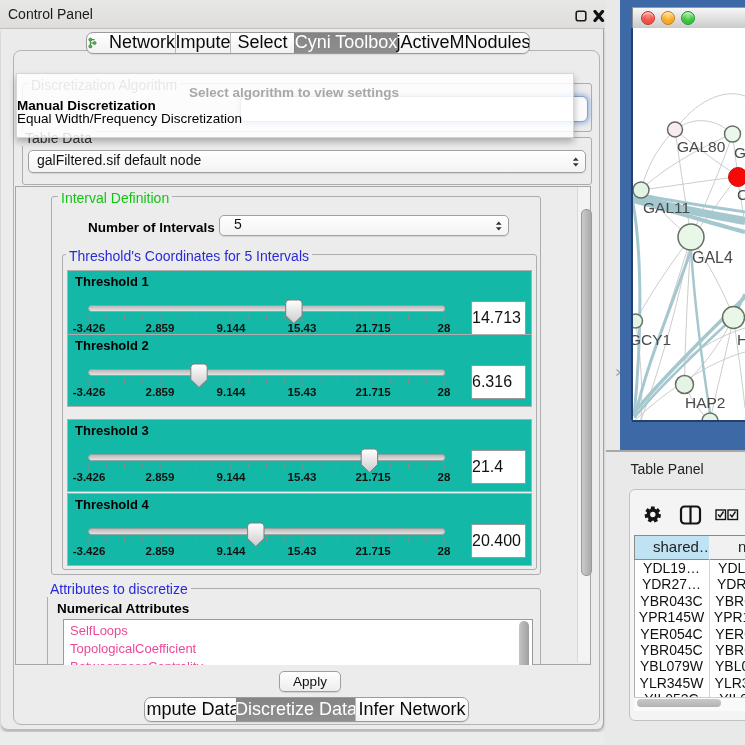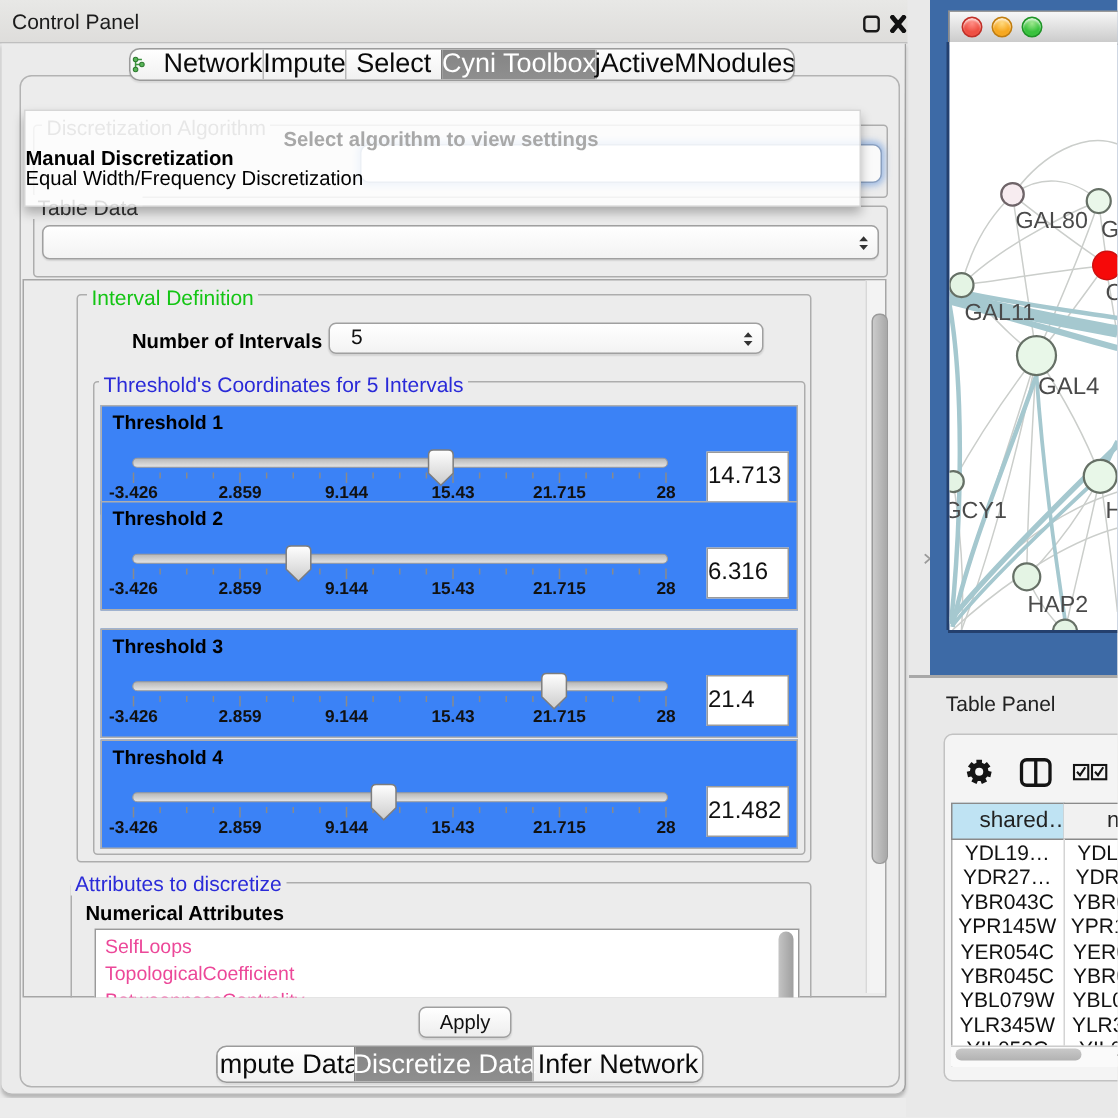--- a/index.html
+++ b/index.html
@@ -22,21 +22,21 @@
 .seg .sel{background:linear-gradient(#848484,#8f8f8f);color:#fff;border-left-color:#7e7e7e;}
 
 .group{border:1px solid #adadad;border-radius:3px;}
 .gtitle{position:absolute;font-size:14px;padding:0 3px;background:#ececec;white-space:nowrap;}
 
 .combo{border:1px solid #a0a0a0;border-radius:5px;background:linear-gradient(#ffffff,#f3f3f3);
   font-size:14px;color:#111;box-shadow:0 1px 1px rgba(0,0,0,0.1);}
 .combo .txt{position:absolute;left:8px;top:1px;}
 .spin{position:absolute;right:6px;top:50%;width:7.5px;height:11px;transform:translateY(-5.5px);}
 
-.tbox{left:67px;width:463px;height:71px;border:1px solid #aeaeae;background:#3b82f6;}
+.tbox{left:67px;width:463px;height:71px;border:1px solid #aeaeae;background:#14b8a6;}
 .tbox .tt{position:absolute;left:7px;top:3px;font-size:13px;font-weight:bold;color:#000;}
 .vbox{position:absolute;box-sizing:border-box;left:403px;top:30px;width:55px;height:34px;border:1px solid #9a9a9a;background:#fff;
   font-size:16px;color:#111;text-align:right;line-height:32px;padding-right:22px;}
 </style>
 </head>
 <body>
 
 <div class="abs" id="titlebar">
     <div class="abs t">Control Panel</div>
   <svg class="abs" style="left:575px;top:10px" width="32" height="12" viewBox="0 0 32 12">
@@ -62,20 +62,21 @@
 
 <div class="abs group" style="left:22px;top:83px;width:568px;height:47px;"></div>
 <div class="abs gtitle" style="left:28px;top:76.5px;color:#6a6a6a;">Discretization Algorithm</div>
 
 <div class="abs" style="left:240px;top:96px;width:346px;height:24px;border-radius:6px;background:#fafafa;
   border:1px solid #8aa0c0;box-shadow:0 0 4px 2px rgba(100,150,220,0.55);"></div>
 
 <div class="abs group" style="left:22px;top:137px;width:568px;height:46px;"></div>
 <div class="abs gtitle" style="left:22px;top:130px;color:#333;">Table Data</div>
 <div class="abs combo" style="left:28px;top:150px;width:556px;height:21px;">
+  <div class="txt">galFiltered.sif default node</div>
   <svg class="spin" viewBox="0 0 9 12">
       <path d="M1 4.5 L4.5 0.5 L8 4.5 Z M1 7.5 L4.5 11.5 L8 7.5 Z" fill="#333"></path>
     </svg>
 </div>
 
 <div class="abs" style="left:15px;top:186px;width:574px;height:477px;border:1px solid #a6a6a6;background:#ececec;"></div>
 
 <div class="abs" style="left:577px;top:187px;width:12px;height:475px;background:#f3f3f3;border-left:1px solid #d8d8d8;"></div>
 <div class="abs" style="left:581px;top:209px;width:9px;height:365px;border-radius:5px;
   background:linear-gradient(90deg,#cbcbcb,#a9a9a9);border:0.5px solid #9a9a9a;"></div>
@@ -185,21 +186,21 @@
 <rect x="20.5" y="34.5" width="356.5" height="6" rx="3" fill="url(#tr3)" stroke="#9a9a9a" stroke-width="0.8"></rect>
 <path d="M21.00 44 V51 M38.75 44 V48 M56.50 44 V48 M74.25 44 V48 M92.00 44 V51 M109.75 44 V48 M127.50 44 V48 M145.25 44 V48 M163.00 44 V51 M180.75 44 V48 M198.50 44 V48 M216.25 44 V48 M234.00 44 V51 M251.75 44 V48 M269.50 44 V48 M287.25 44 V48 M305.00 44 V51 M322.75 44 V48 M340.50 44 V48 M358.25 44 V48 M376.00 44 V51" stroke="#8a8a8a" stroke-width="1"></path>
 <text x="21.0" y="61" font-size="11.5" font-weight="bold" fill="#111" text-anchor="middle">-3.426</text>
 <text x="92.0" y="61" font-size="11.5" font-weight="bold" fill="#111" text-anchor="middle">2.859</text>
 <text x="163.0" y="61" font-size="11.5" font-weight="bold" fill="#111" text-anchor="middle">9.144</text>
 <text x="234.0" y="61" font-size="11.5" font-weight="bold" fill="#111" text-anchor="middle">15.43</text>
 <text x="305.0" y="61" font-size="11.5" font-weight="bold" fill="#111" text-anchor="middle">21.715</text>
 <text x="376.0" y="61" font-size="11.5" font-weight="bold" fill="#111" text-anchor="middle">28</text>
 <path d="M179.6,32.4 Q179.6,29 182.9,29 L192.7,29 Q196.0,29 196.0,32.4 L196.0,44.5 L187.8,52.5 L179.6,44.5 Z" fill="url(#th3)" stroke="#7d7d7d" stroke-width="1"></path>
 </svg>
-<div class="vbox">21.482</div>
+<div class="vbox">20.400</div>
 </div>
 
 <div class="abs" style="left:16px;top:575px;width:572px;height:90px;overflow:hidden;">
   <div class="abs group" style="left:31px;top:13px;width:492px;height:100px;"></div>
   <div class="abs" style="left:41px;top:26px;font-size:13.5px;font-weight:bold;color:#000;">Numerical Attributes</div>
   <div class="abs" style="left:47px;top:44px;width:468px;height:70px;border:1px solid #9a9a9a;background:#fff;">
     <div style="font-size:13px;color:#ec4899;padding:2px 0 0 6px;line-height:18px;">SelfLoops<br>TopologicalCoefficient<br>BetweennessCentrality</div>
     <div class="abs" style="right:3px;top:1px;width:10px;height:68px;border-radius:5px;background:linear-gradient(90deg,#c4c4c4,#9f9f9f);"></div>
   </div>
 </div>

